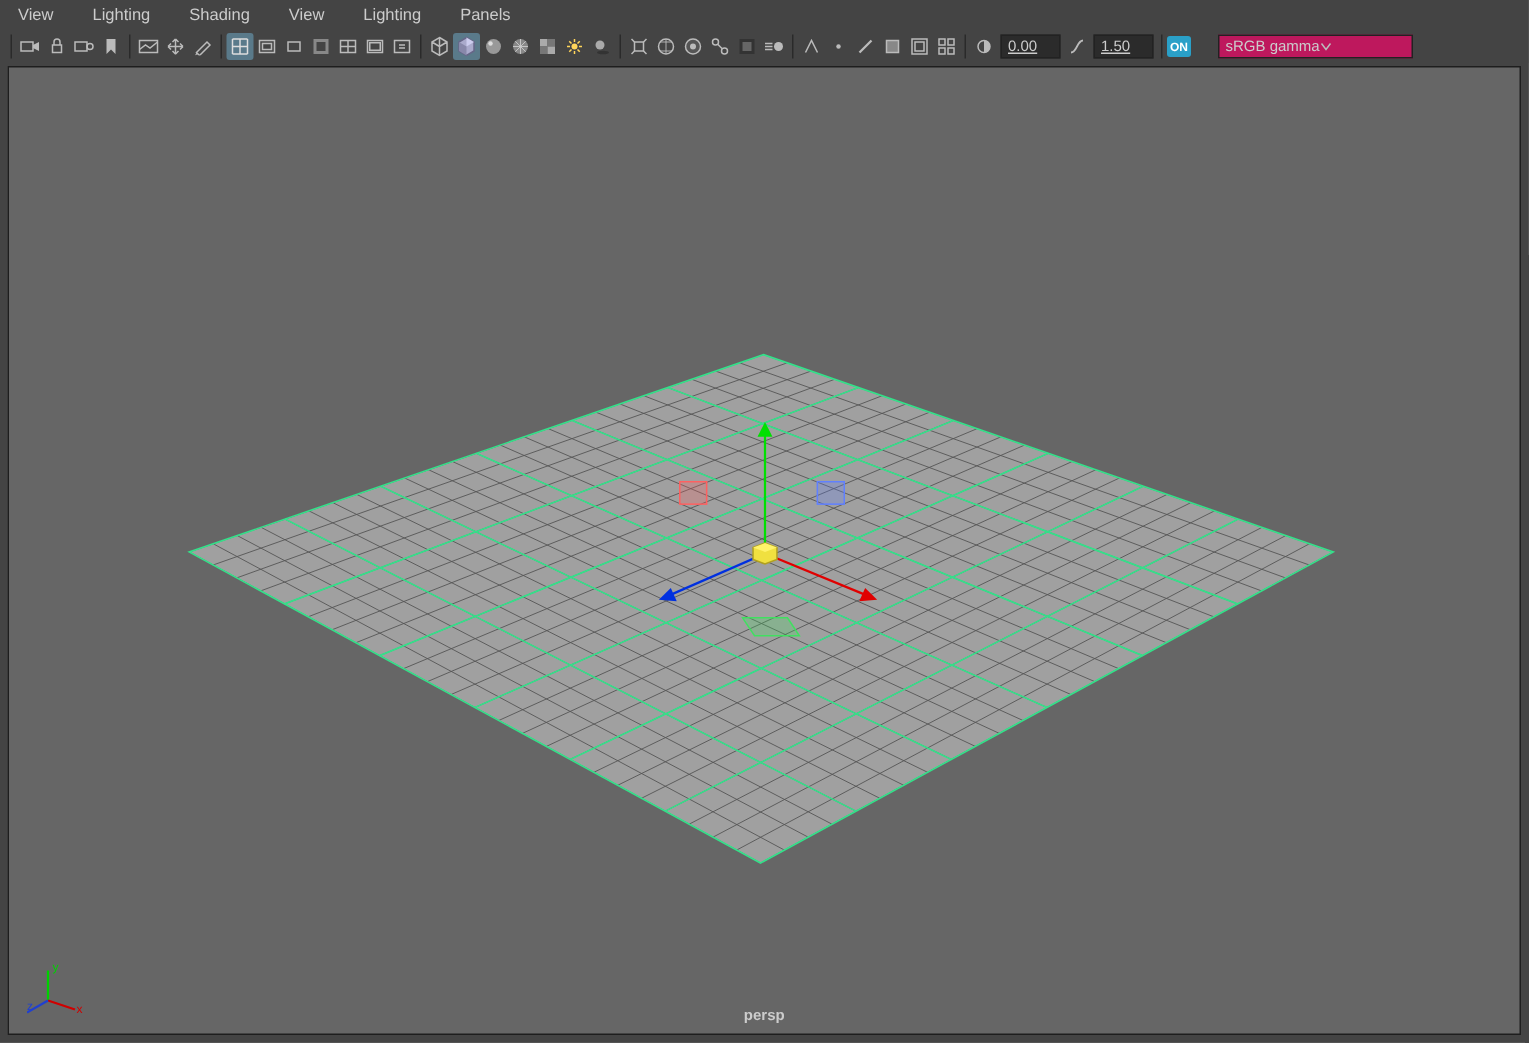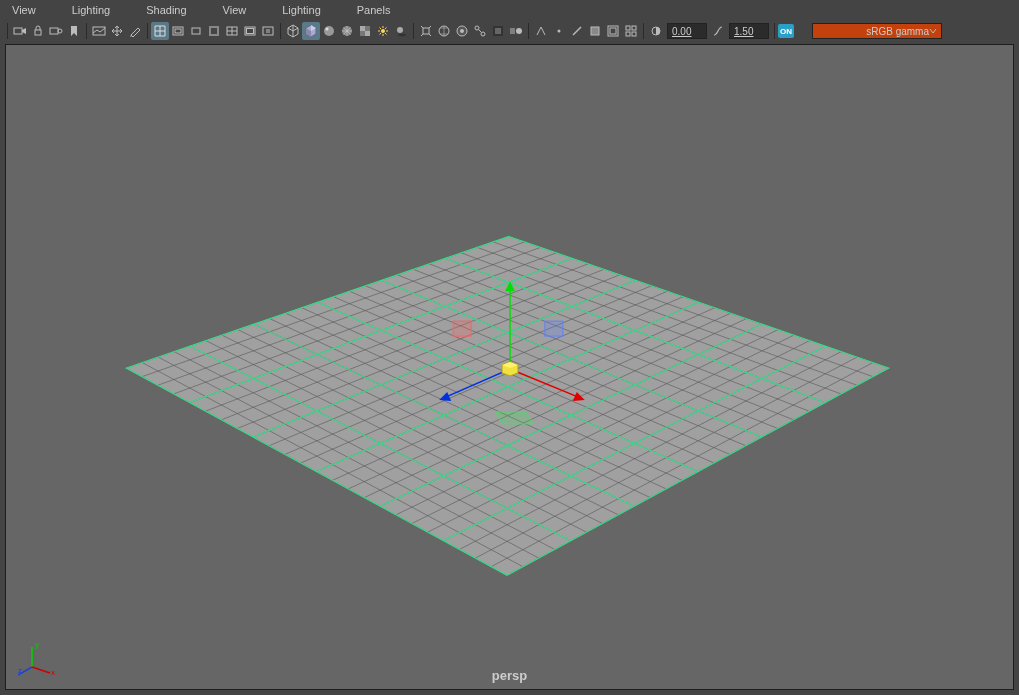--- a/index.html
+++ b/index.html
@@ -12,21 +12,21 @@
     color: #cccccc;
     overflow: hidden;
     position: relative;
   }
   .menubar {
     display: flex;
     align-items: center;
     height: 20px;
     background: #444444;
     padding: 0 4px;
-    gap: 20px;
+    gap: 10px;
   }
   .menubar span {
     padding: 2px 8px;
     cursor: pointer;
   }
   .toolbar {
     display: flex;
     align-items: center;
     height: 22px;
     background: #444444;
@@ -69,25 +69,25 @@
     width: 16px; height: 14px;
     background: #2aa0c8;
     border-radius: 2px;
     display:flex;align-items:center;justify-content:center;
     font-size:8px;color:#fff;font-weight:bold;
     margin-right:18px;
   }
   .toolbar .dropdown {
     width: 130px;
     height: 16px;
-    background: #c2410c;
+    background: #be185d;
     border: 1px solid #222;
     display: flex;
     align-items: center;
-    justify-content: flex-end;
+    justify-content: flex-start;
     padding: 0 4px;
     font-size: 10px;
   }
   .viewport {
     position: absolute;
     left: 5px;
     right: 5px;
     top: 44px;
     bottom: 5px;
     background: #666666;
@@ -98,21 +98,21 @@
     position: absolute;
     left: 0; top: 0;
     width: 100%;
     height: 100%;
   }
   .camera-label {
     position: absolute;
     bottom: 6px;
     left: 50%;
     transform: translateX(-50%);
-    font-size: 13px;
+    font-size: 10px;
     font-weight: bold;
     color: #cccccc;
   }
   .axis-gizmo {
     position: absolute;
     left: 12px;
     bottom: 12px;
     width: 40px;
     height: 40px;
   }

